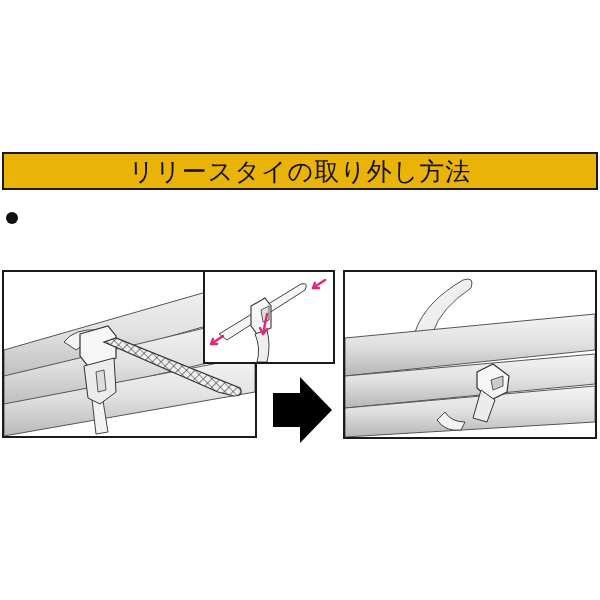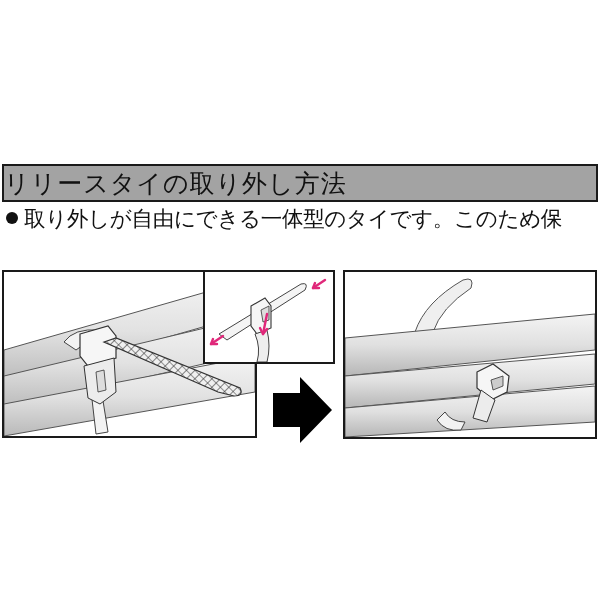--- a/index.html
+++ b/index.html
@@ -1,20 +1,20 @@
 <!DOCTYPE html>
 <html><head>
   <meta charset="utf-8">
   <style>
     html, body { margin: 0; padding: 0; background: #ffffff; }
     body { width: 600px; height: 600px; position: relative; overflow: hidden;
            font-family: "DejaVu Sans", sans-serif; color: #111; }
-    .title-box { position: absolute; left: 2px; top: 164px; width: 592px; height: 34px;
-                 border: 2px solid #1a1a1a; background: #a3a3a3;
-                 display: flex; align-items: center; }
+    .title-box { position: absolute; left: 2px; top: 152px; width: 592px; height: 34px;
+                 border: 2px solid #1a1a1a; background: #eab308;
+                 display: flex; align-items: center; justify-content: center; }
     .title-text { font-size: 25px; letter-spacing: 1px; line-height: 1; }
     .desc { position: absolute; left: 6px; top: 205px; width: 592px; font-size: 21.5px;
             line-height: 28px; letter-spacing: -0.3px; }
     .desc .bullet { display: inline-block; width: 12px; height: 12px; border-radius: 50%;
                     background: #111; margin-right: 6px; vertical-align: 2px; }
     .panel { position: absolute; border: 2px solid #1a1a1a; background: #fff; overflow: hidden; }
     .panel-left { left: 2px; top: 270px; width: 251px; height: 164px; }
     .panel-right { left: 343px; top: 270px; width: 250px; height: 165px; }
     .inset { position: absolute; left: 203px; top: 270px; width: 128px; height: 90px;
              border: 2px solid #1a1a1a; background: #fff; overflow: hidden; z-index: 3; }
@@ -23,21 +23,21 @@
   </style>
 </head>
 <body>
 
 <div class="title-box">
   <span class="title-text">リリースタイの取り外し方法</span>
 </div>
 
 <div class="desc">
   <div>
-    <span class="bullet"></span><span>取り外しが自由にできる一体型のタイです。このため保</span>
+    <span class="bullet"></span>
   </div>
 </div>
 
 <div class="panel panel-left">
   <svg width="251" height="164" viewBox="0 0 251 164">
     <defs>
       <linearGradient id="cab" x1="0" y1="0" x2="0" y2="1">
         <stop offset="0" stop-color="#f4f4f4"></stop>
         <stop offset="0.5" stop-color="#e2e2e2"></stop>
         <stop offset="1" stop-color="#b9b9b9"></stop>

